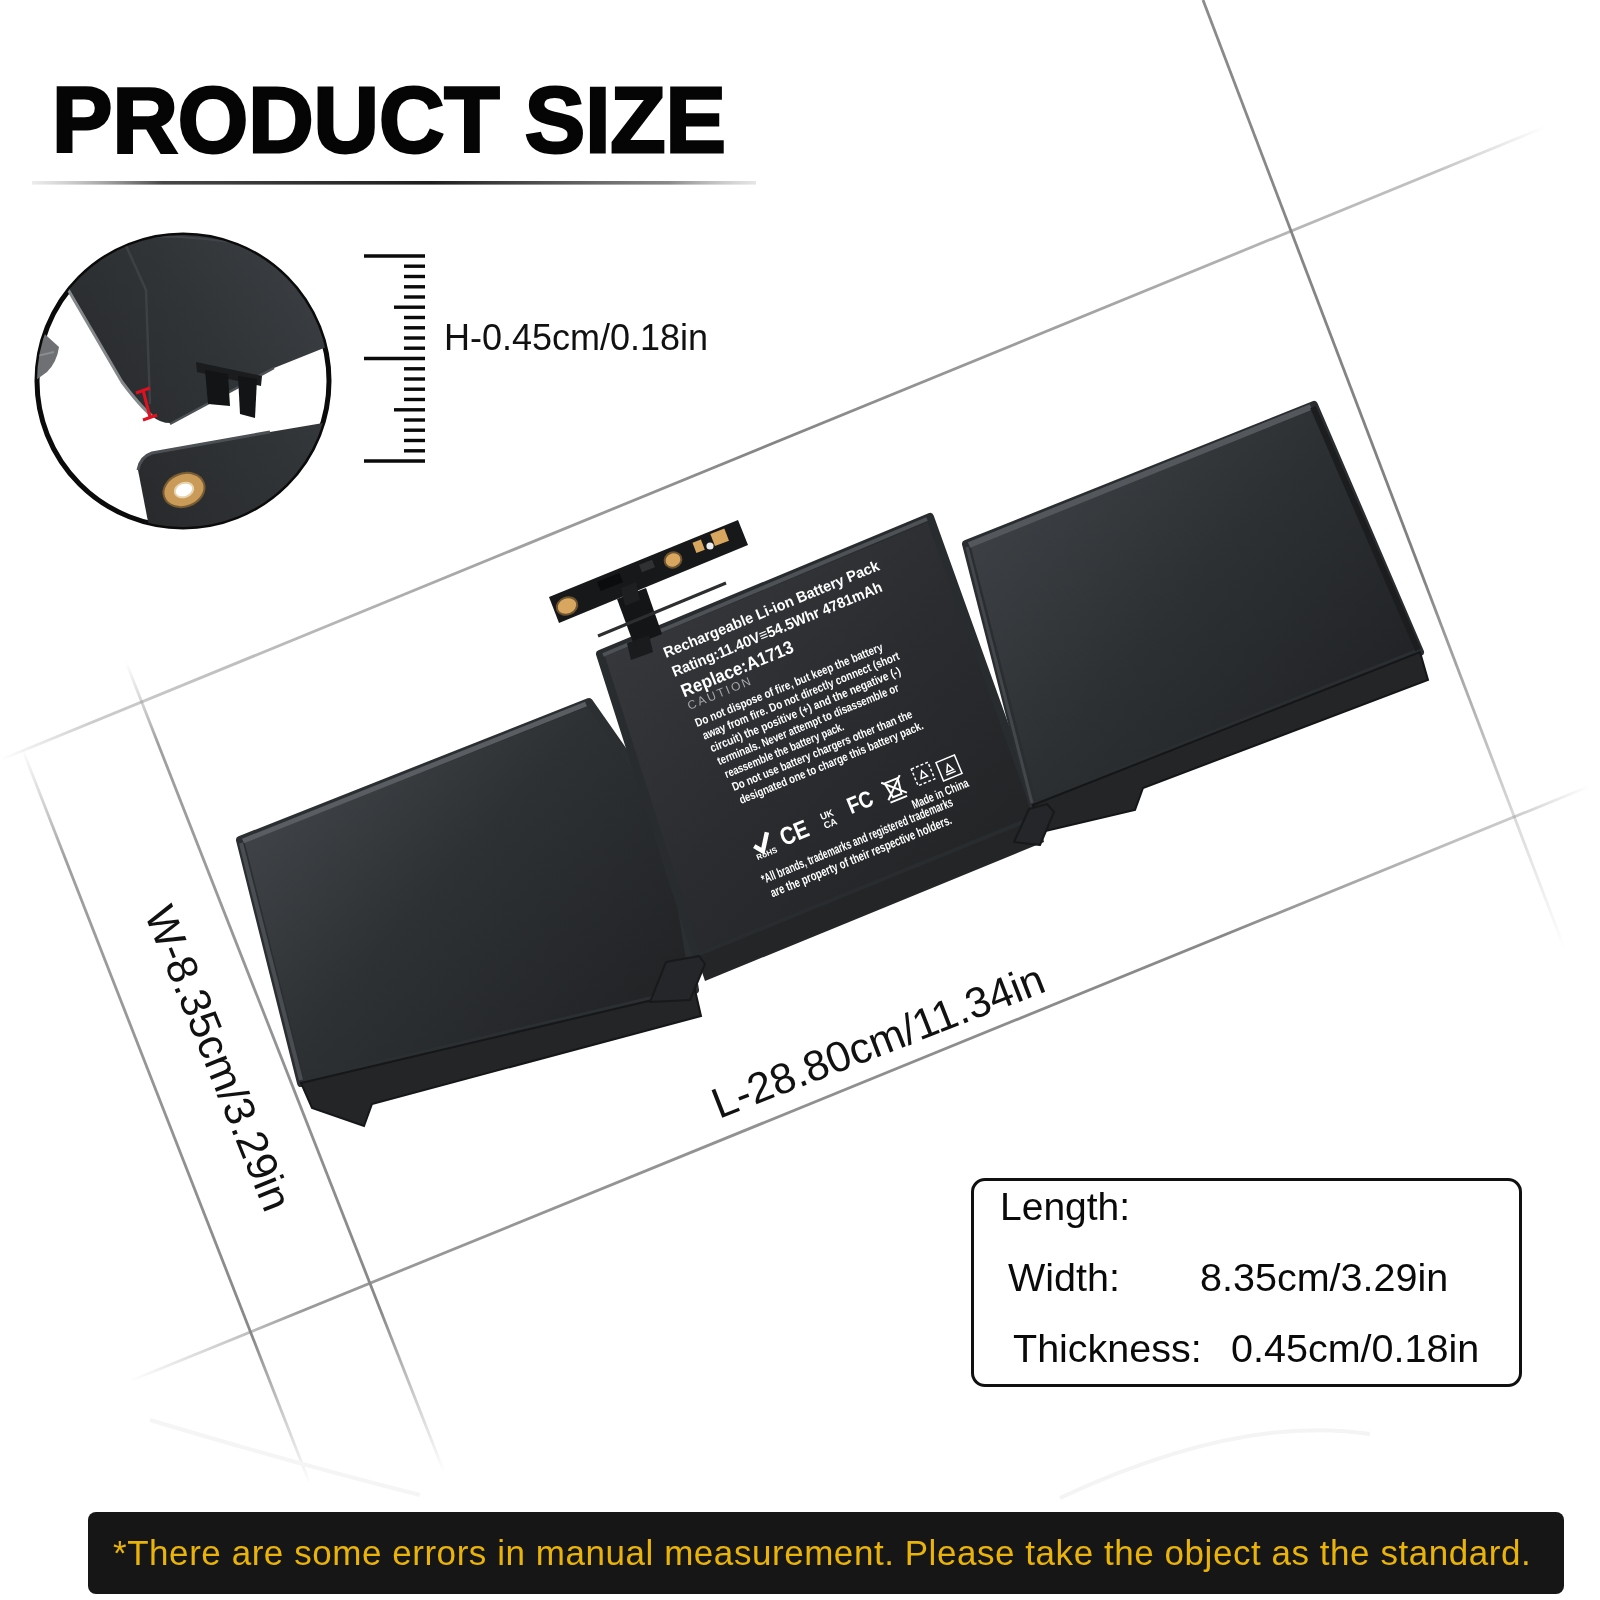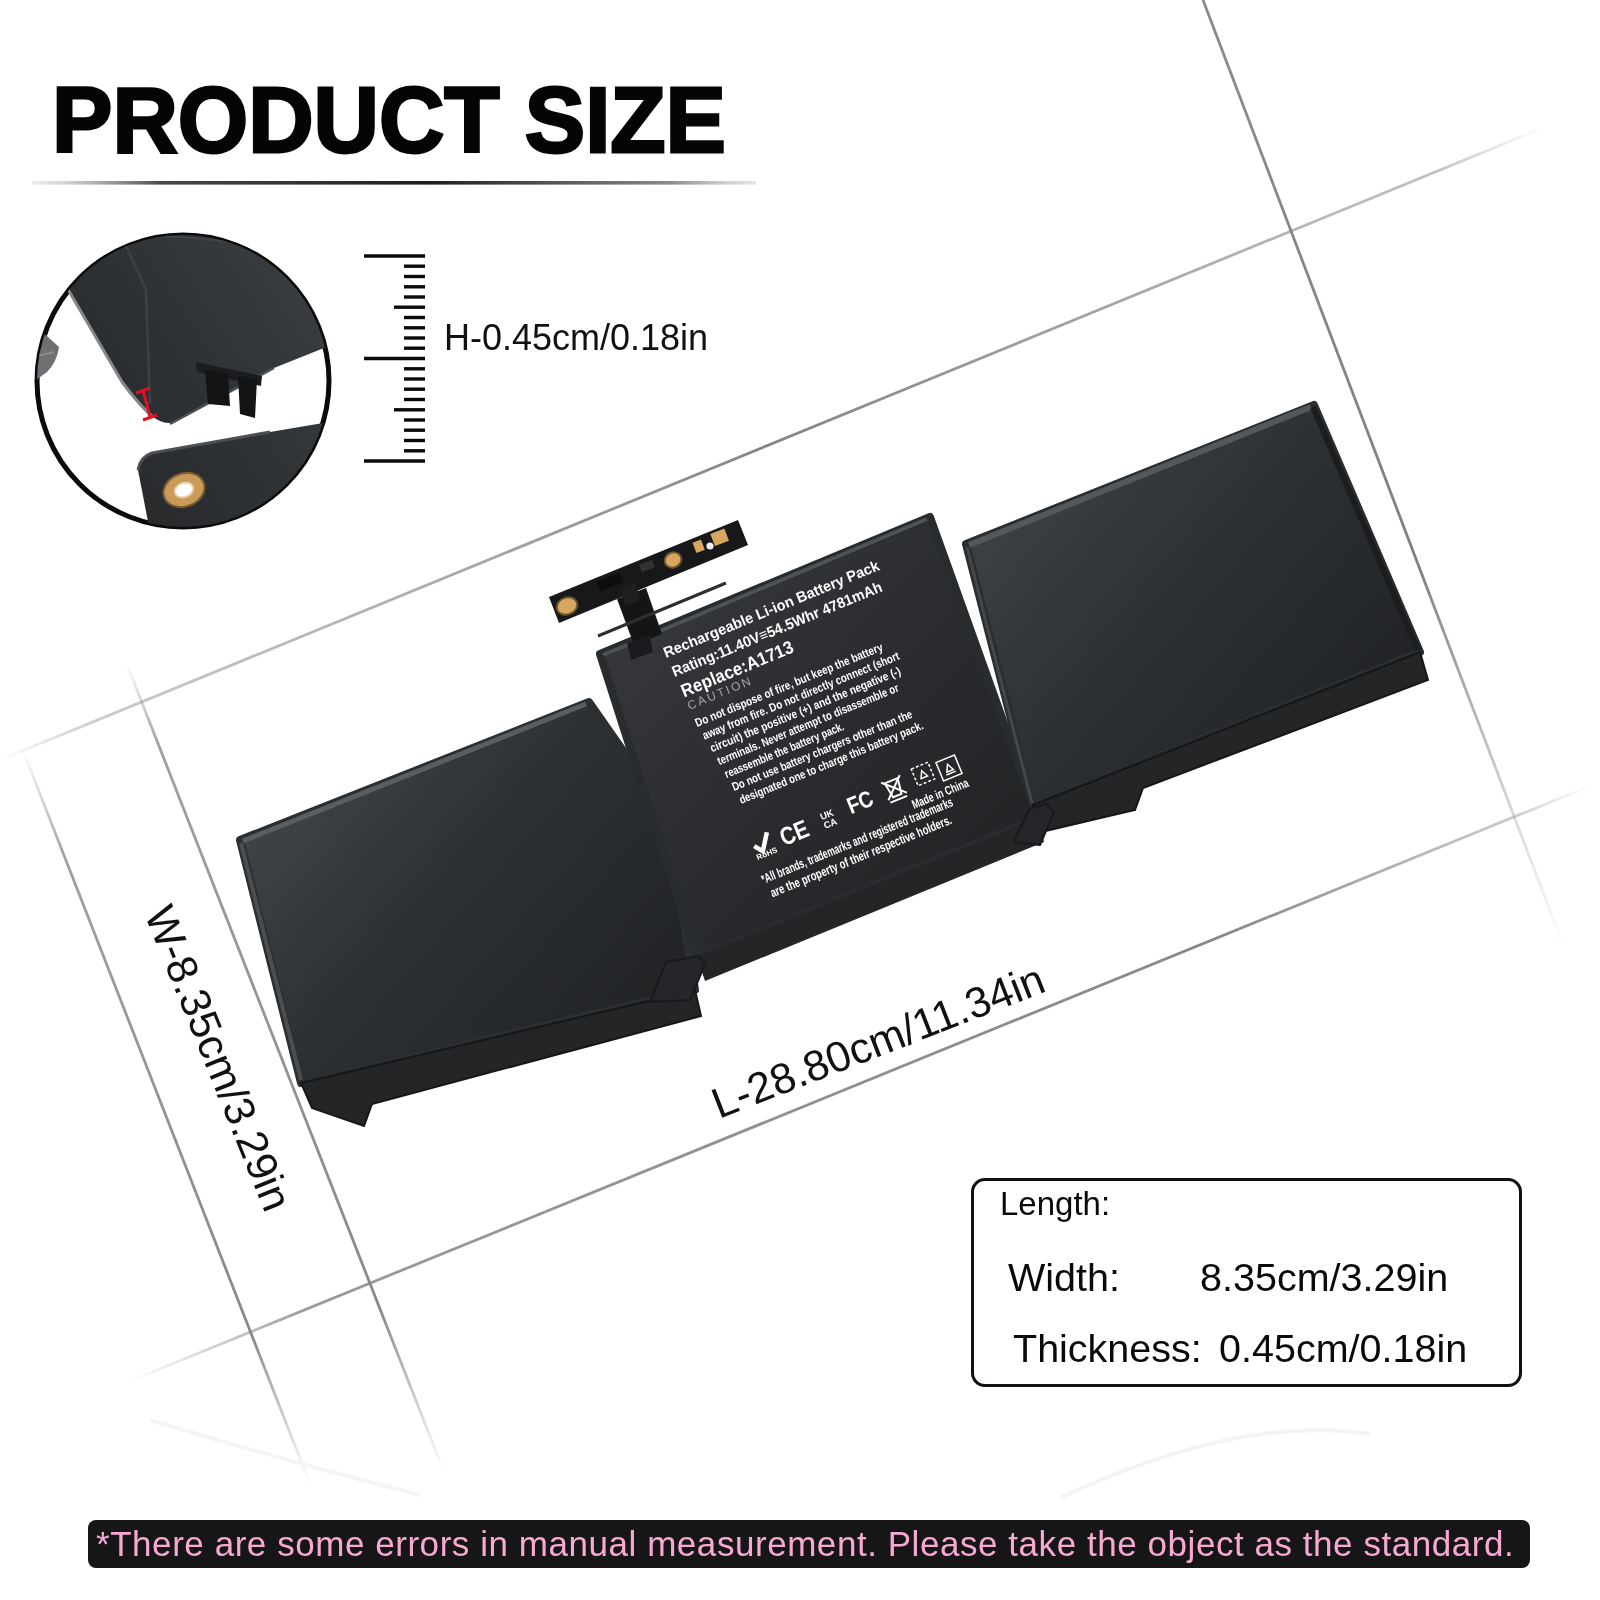--- a/index.html
+++ b/index.html
@@ -267,31 +267,31 @@
 <path d="M 1060,1498 Q 1240,1414 1370,1434" stroke="#f4f4f4" stroke-width="4" fill="none"></path>
 <path d="M 150,1420 Q 300,1465 420,1495" stroke="#f5f5f5" stroke-width="4" fill="none"></path>
 </svg>
 
 <div class="abs" style="left:52px;top:74px;font-size:92px;font-weight:bold;color:#050505;
      letter-spacing:0px;line-height:1;-webkit-text-stroke:2.8px #050505;transform:scaleX(0.984);transform-origin:0 0;">PRODUCT&nbsp;SIZE</div>
 
 <div class="abs" style="left:444px;top:320px;font-size:36px;color:#111;line-height:1;">H-0.45cm/0.18in</div>
 
 <div class="abs" style="left:971px;top:1178px;width:545px;height:203px;border:3px solid #101010;border-radius:14px;background:#fff;">
-  <div class="abs" style="left:26px;top:-4px;width:500px;height:58px;font-size:33px;color:#0a0a0a;">
+  <div class="abs" style="left:26px;top:-4px;width:500px;height:58px;font-size:39px;color:#0a0a0a;">
     <span class="abs" style="left:0;top:8px;">Length:</span>
   </div>
   <div class="abs" style="left:26px;top:66px;width:500px;height:58px;font-size:39.5px;color:#0a0a0a;">
     <span class="abs" style="left:8px;top:8px;">Width:</span>
     <span class="abs" style="left:200px;top:8px;">8.35cm/3.29in</span>
   </div>
   <div class="abs" style="left:26px;top:137px;width:500px;height:58px;font-size:39.5px;color:#0a0a0a;">
     <span class="abs" style="left:13px;top:8px;">Thickness:</span>
-    <span class="abs" style="left:219px;top:8px;">0.45cm/0.18in</span>
+    <span class="abs" style="left:231px;top:8px;">0.45cm/0.18in</span>
   </div>
 </div>
 
 <div class="abs" style="left:88px;top:1512px;width:1442px;height:48px;background:#161616;border-radius:8px;
-     color:#f9a8d4;font-size:35px;letter-spacing:0.55px;line-height:48px;padding:0;white-space:nowrap;margin-top:8px;">
+     color:#eab308;font-size:35px;letter-spacing:0.55px;line-height:48px;padding:17px;white-space:nowrap;">
   <span style="margin-left:8px;">*There are some errors in manual measurement.&nbsp;Please take the object as the standard.</span>
 </div>
 
 </div>
 
 </body></html>

